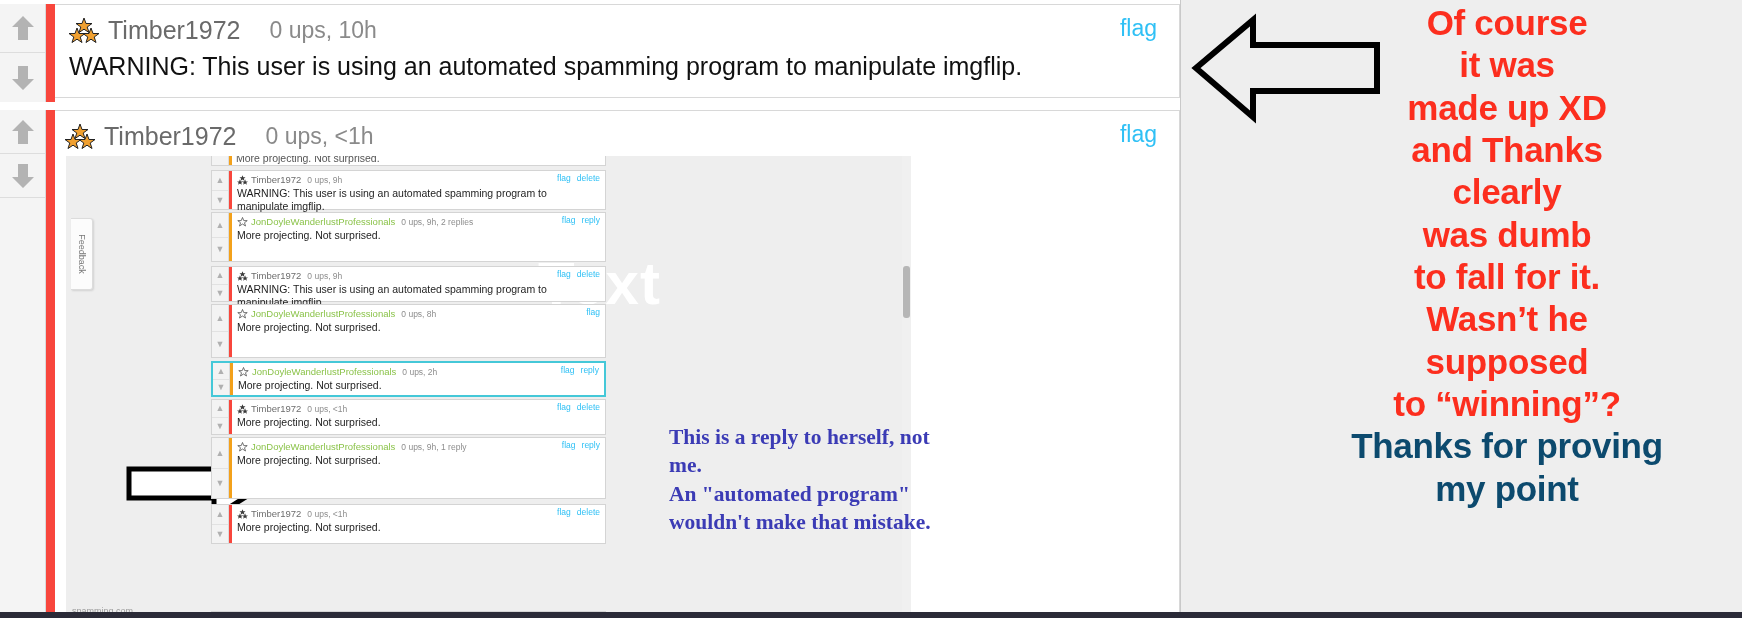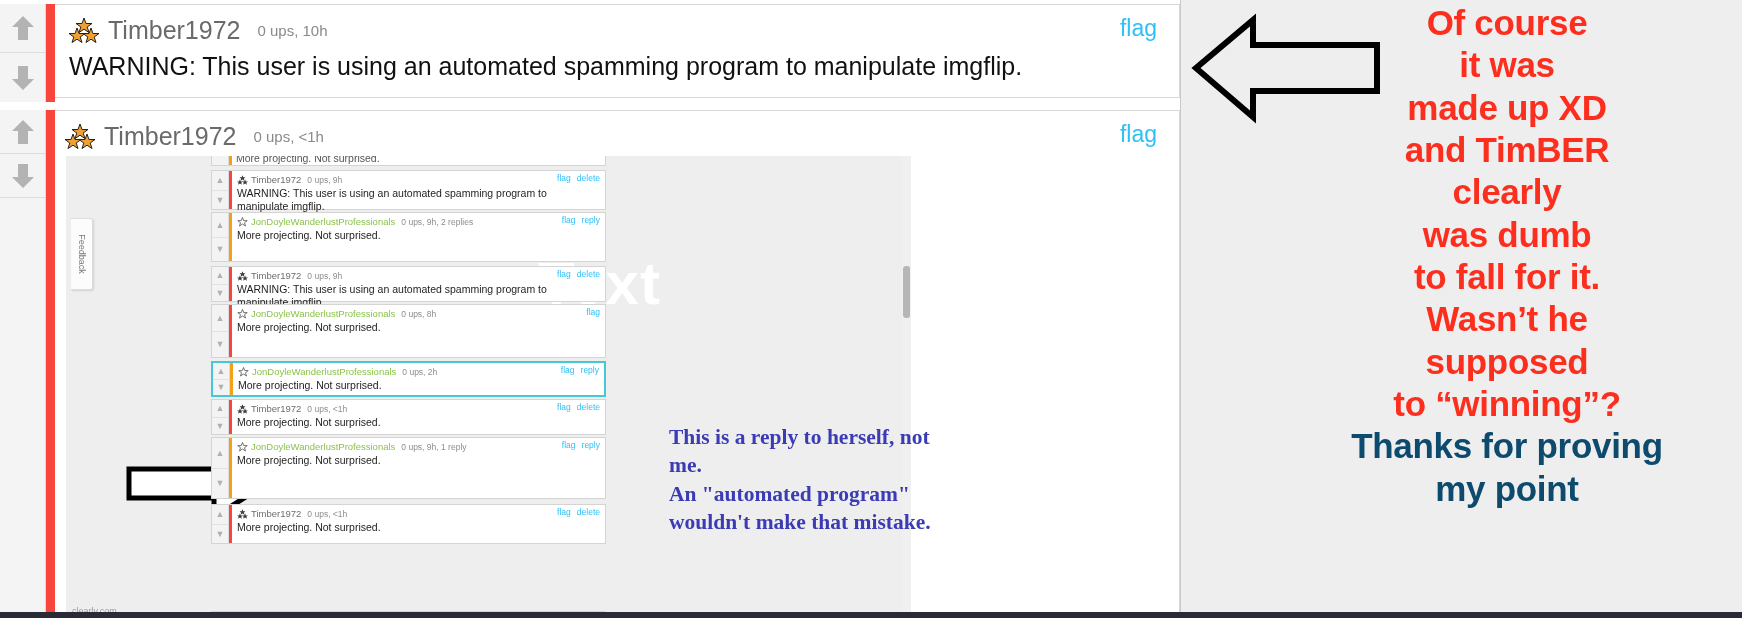--- a/index.html
+++ b/index.html
@@ -38,21 +38,21 @@
 
   .comment-body {
     margin-left: 55px; padding: 6px 2px 8px 14px; min-height: 86px;
     border: 1px solid #d8d8d8; border-left: none; background: #ffffff;
     position: relative;
   }
 
   .c-header { display: flex; align-items: center; gap: 9px; height: 38px; }
   .stars-icon { width: 30px; height: 26px; flex: none; }
   .c-user { font-size: 25px; color: #6a6a6a; font-family: "Liberation Sans", sans-serif; }
-  .c-meta { font-size: 15px; color: #8a8a8a; margin-left: 8px; }
+  .c-meta { font-size: 23px; color: #8a8a8a; margin-left: 20px; }
   .flag-link {
     position: absolute; right: 22px; top: 10px;
     font-size: 23px; color: #2fc0f5; cursor: pointer;
   }
   .c-text { font-size: 25px; color: #111111; line-height: 1.25; padding-top: 2px; }
 
   
   #block1 { position: absolute; left: 0; top: 4px; width: 1180px; height: 98px; }
   #block1 .comment-body { height: 94px; }
 
@@ -235,21 +235,21 @@
         <span class="flag-link">flag</span>
 
         <div class="embed-shot">
           <div class="shot-inner" id="shotInner">
 
             <div class="feedback-tab">
               <span>Feedback</span>
             </div>
 
             <div class="watermark">Text</div>
-            <div class="shot-credit">clearly.com</div>
+            <div class="shot-credit">spamming.com</div>
 
             <div style="position:absolute;left:145px;top:-6px;width:395px;height:16px;background:#fff;border:1px solid #d4d4d4;overflow:hidden">
               <div style="position:absolute;left:0;top:0;width:17px;height:100%;background:#f3f3f3;border-right:1px solid #dcdcdc"></div>
               <div style="position:absolute;left:17px;top:0;width:3px;height:100%;background:#f3a11b"></div>
               <div style="margin-left:24px;font-size:10.5px;color:#555;padding-top:1px">More projecting. Not surprised.</div>
             </div>
 
             <div class="arrow-in-shot">
               <svg width="145" height="75" viewBox="0 0 145 75">
                 <polygon points="3,23 88,23 88,4 142,37 88,71 88,52 3,52" fill="#ffffff" stroke="#000000" stroke-width="5" stroke-linejoin="miter"></polygon>
@@ -457,21 +457,21 @@
   <div class="right-panel">
     <div class="big-arrow">
       <svg width="190" height="112" viewBox="0 0 190 112">
         <polygon points="186,33 62,33 62,8 5,56 62,105 62,79 186,79" fill="#eeeeee" stroke="#000000" stroke-width="6" stroke-linejoin="miter"></polygon>
       </svg>
     </div>
     <div class="caption" id="captionBox">
         <span class="red">Of course</span>
         <span class="red">it was</span>
         <span class="red">made up XD</span>
-        <span class="red">and TimBER</span>
+        <span class="red">and Thanks</span>
         <span class="red">clearly</span>
         <span class="red">was dumb</span>
         <span class="red">to fall for it.</span>
         <span class="red">Wasn’t he</span>
         <span class="red">supposed</span>
         <span class="red">to “winning”?</span>
         <span class="magenta">Thanks for proving</span>
         <span class="magenta">my point</span>
       </div>
   </div>

